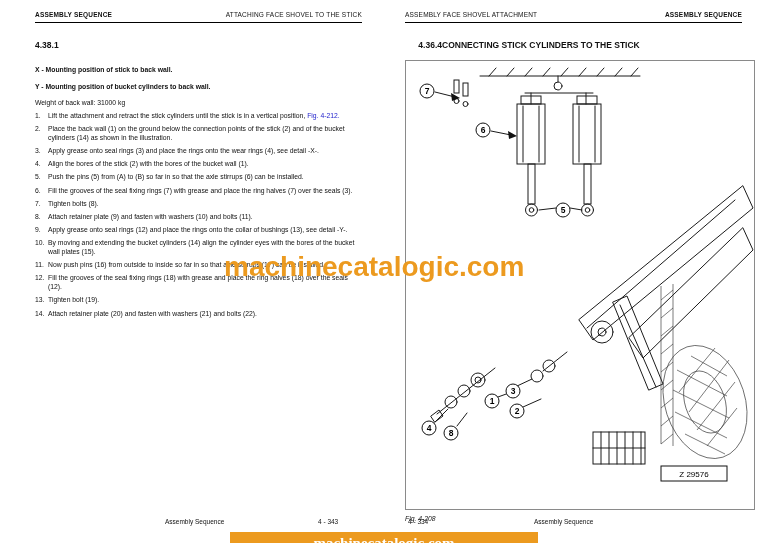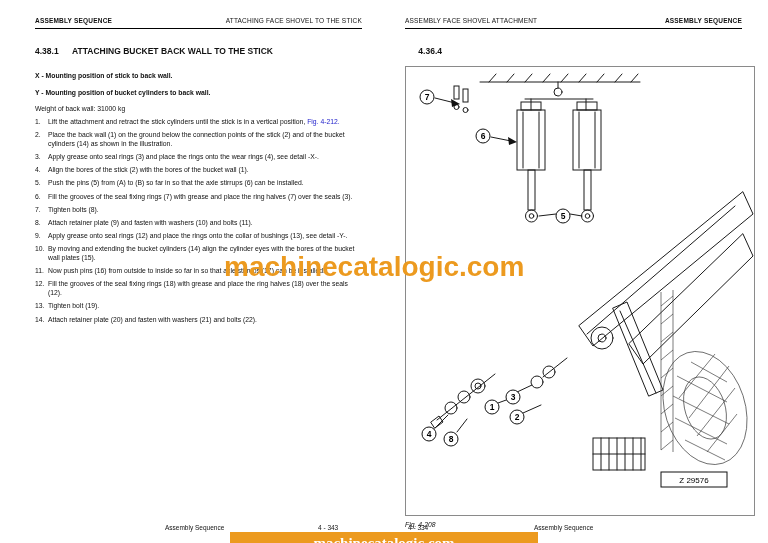--- a/index.html
+++ b/index.html
@@ -2,21 +2,21 @@
 <html><head>
 <meta charset="utf-8">
 <style>
   * { margin:0; padding:0; box-sizing:border-box; }
   html,body { width:768px; height:543px; }
   body {
     font-family:"Liberation Sans", sans-serif;
     background:#ffffff; color:#111;
     position:relative; overflow:hidden;
   }
-  .page { position:absolute; top:0; height:429px; width:384px;margin-top:6px; }
+  .page { position:absolute; top:0; height:429px; width:384px; }
   #left-page  { left:0; }
   #right-page { left:384px; }
 
   .page-header {
     position:absolute; top:11px; display:flex; justify-content:space-between;
     align-items:flex-end; font-size:6.5px; letter-spacing:.2px;
     border-bottom:1px solid #000; padding-bottom:4px;
   }
   #left-page  .page-header { left:35px;  right:22px; }
   #right-page .page-header { left:21px;  right:26px; }
@@ -83,21 +83,20 @@
 <body>
 
 <div class="page" id="left-page">
   <div class="page-header">
     <span class="hdr-bold">ASSEMBLY SEQUENCE</span>
     <span class="hdr-reg">ATTACHING FACE SHOVEL TO THE STICK</span>
   </div>
 
   <div class="section-heading">
     <span class="section-number">4.38.1</span>
-    <span>ATTACHING BUCKET BACK WALL TO THE STICK</span>
   </div>
 
   <div class="mount-line" id="mount-x">X - Mounting position of stick to back wall.</div>
   <div class="mount-line" id="mount-y">Y - Mounting position of bucket cylinders to back wall.</div>
   <div id="weight-line">Weight of back wall: 31000 kg</div>
 
   <ol class="steps">
     <li class="step">
       <span class="step-num">1.</span>
       <span class="step-text"><span>Lift the attachment and retract the stick cylinders until the stick is in a vertical position, </span><a href="#" class="fig-link">Fig. 4-212.</a></span>
@@ -163,20 +162,21 @@
 </div>
 
 <div class="page" id="right-page">
   <div class="page-header">
     <span class="hdr-reg">ASSEMBLY FACE SHOVEL ATTACHMENT</span>
     <span class="hdr-bold">ASSEMBLY SEQUENCE</span>
   </div>
 
   <div class="section-heading">
     <span class="section-number">4.36.4</span>
+    <span>CONNECTING STICK CYLINDERS TO THE STICK</span>
   </div>
 
   <div class="figure-wrap">
     <svg class="diagram" width="350" height="450" viewBox="0 0 350 450">
       <rect class="figborder" x="0.5" y="0.5" width="349" height="449"></rect>
 
       <g class="ln">
         <path d="M75 16 H235"></path>
         <path d="M84 16 l7 -8 M102 16 l7 -8 M120 16 l7 -8 M138 16 l7 -8 M156 16 l7 -8 M174 16 l7 -8 M192 16 l7 -8 M210 16 l7 -8 M226 16 l7 -8"></path>
       </g>

